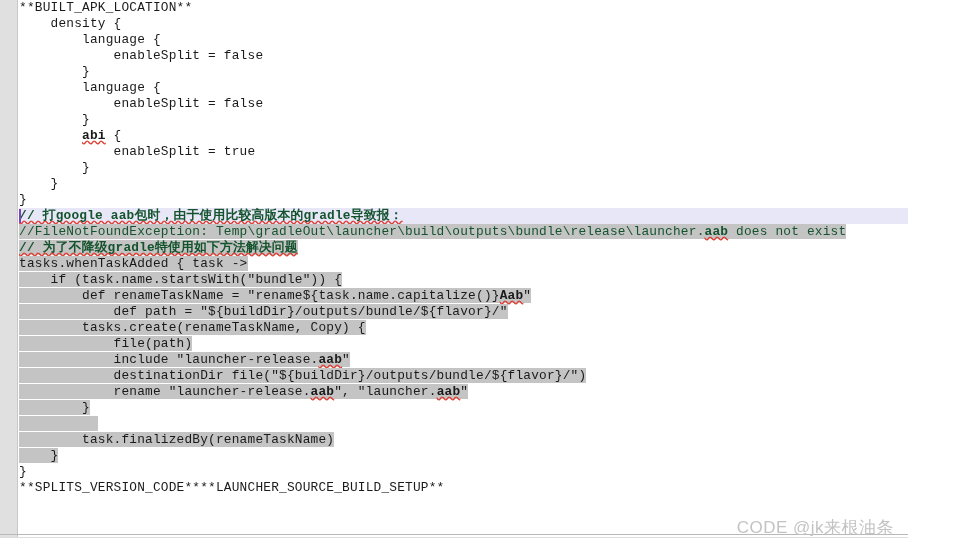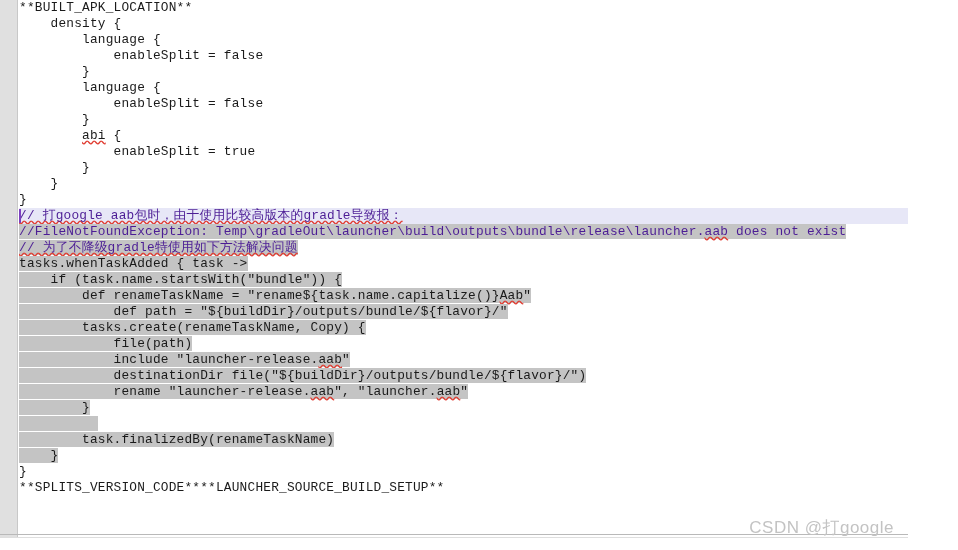--- a/index.html
+++ b/index.html
@@ -54,35 +54,36 @@
   }
   
   .band .txt {
     background: #c4c4c4;
   }
   
   .sel {
     background: #e7e7f7;
   }
   .comment .txt {
-    color: #4c1d95;
+    color: #14532d;
   }
   
   .caret {
     position: absolute;
     left: 0px;
     top: 1px;
     width: 2px;
     height: 14px;
     background: #7b3fbf;
   }
   
   .sq {
     text-decoration: underline wavy #e03a2f;
     text-decoration-skip-ink: none;
+    font-weight: bold;
   }
   
   #clipline {
     position: absolute;
     left: 19px;
     top: -8px;
     height: 16px;
     line-height: 16px;
     font-size: 12.8px;
     white-space: pre;
@@ -166,15 +167,15 @@
       <div class="line band"><span class="txt">        task.finalizedBy(renameTaskName)</span></div>
       <div class="line band"><span class="txt">    }</span></div>
       <div class="line"><span class="txt">}</span></div>
       <div class="line"><span class="txt">**SPLITS_VERSION_CODE****LAUNCHER_SOURCE_BUILD_SETUP**</span></div>
     </div>
 
   <div id="footer-rule"></div>
   <div id="footer-rule2"></div>
   <div id="footer-band"></div>
 
-  <div id="watermark">CSDN @打google</div>
+  <div id="watermark">CODE @jk来根油条</div>
 
 </div>
 
 </body></html>

